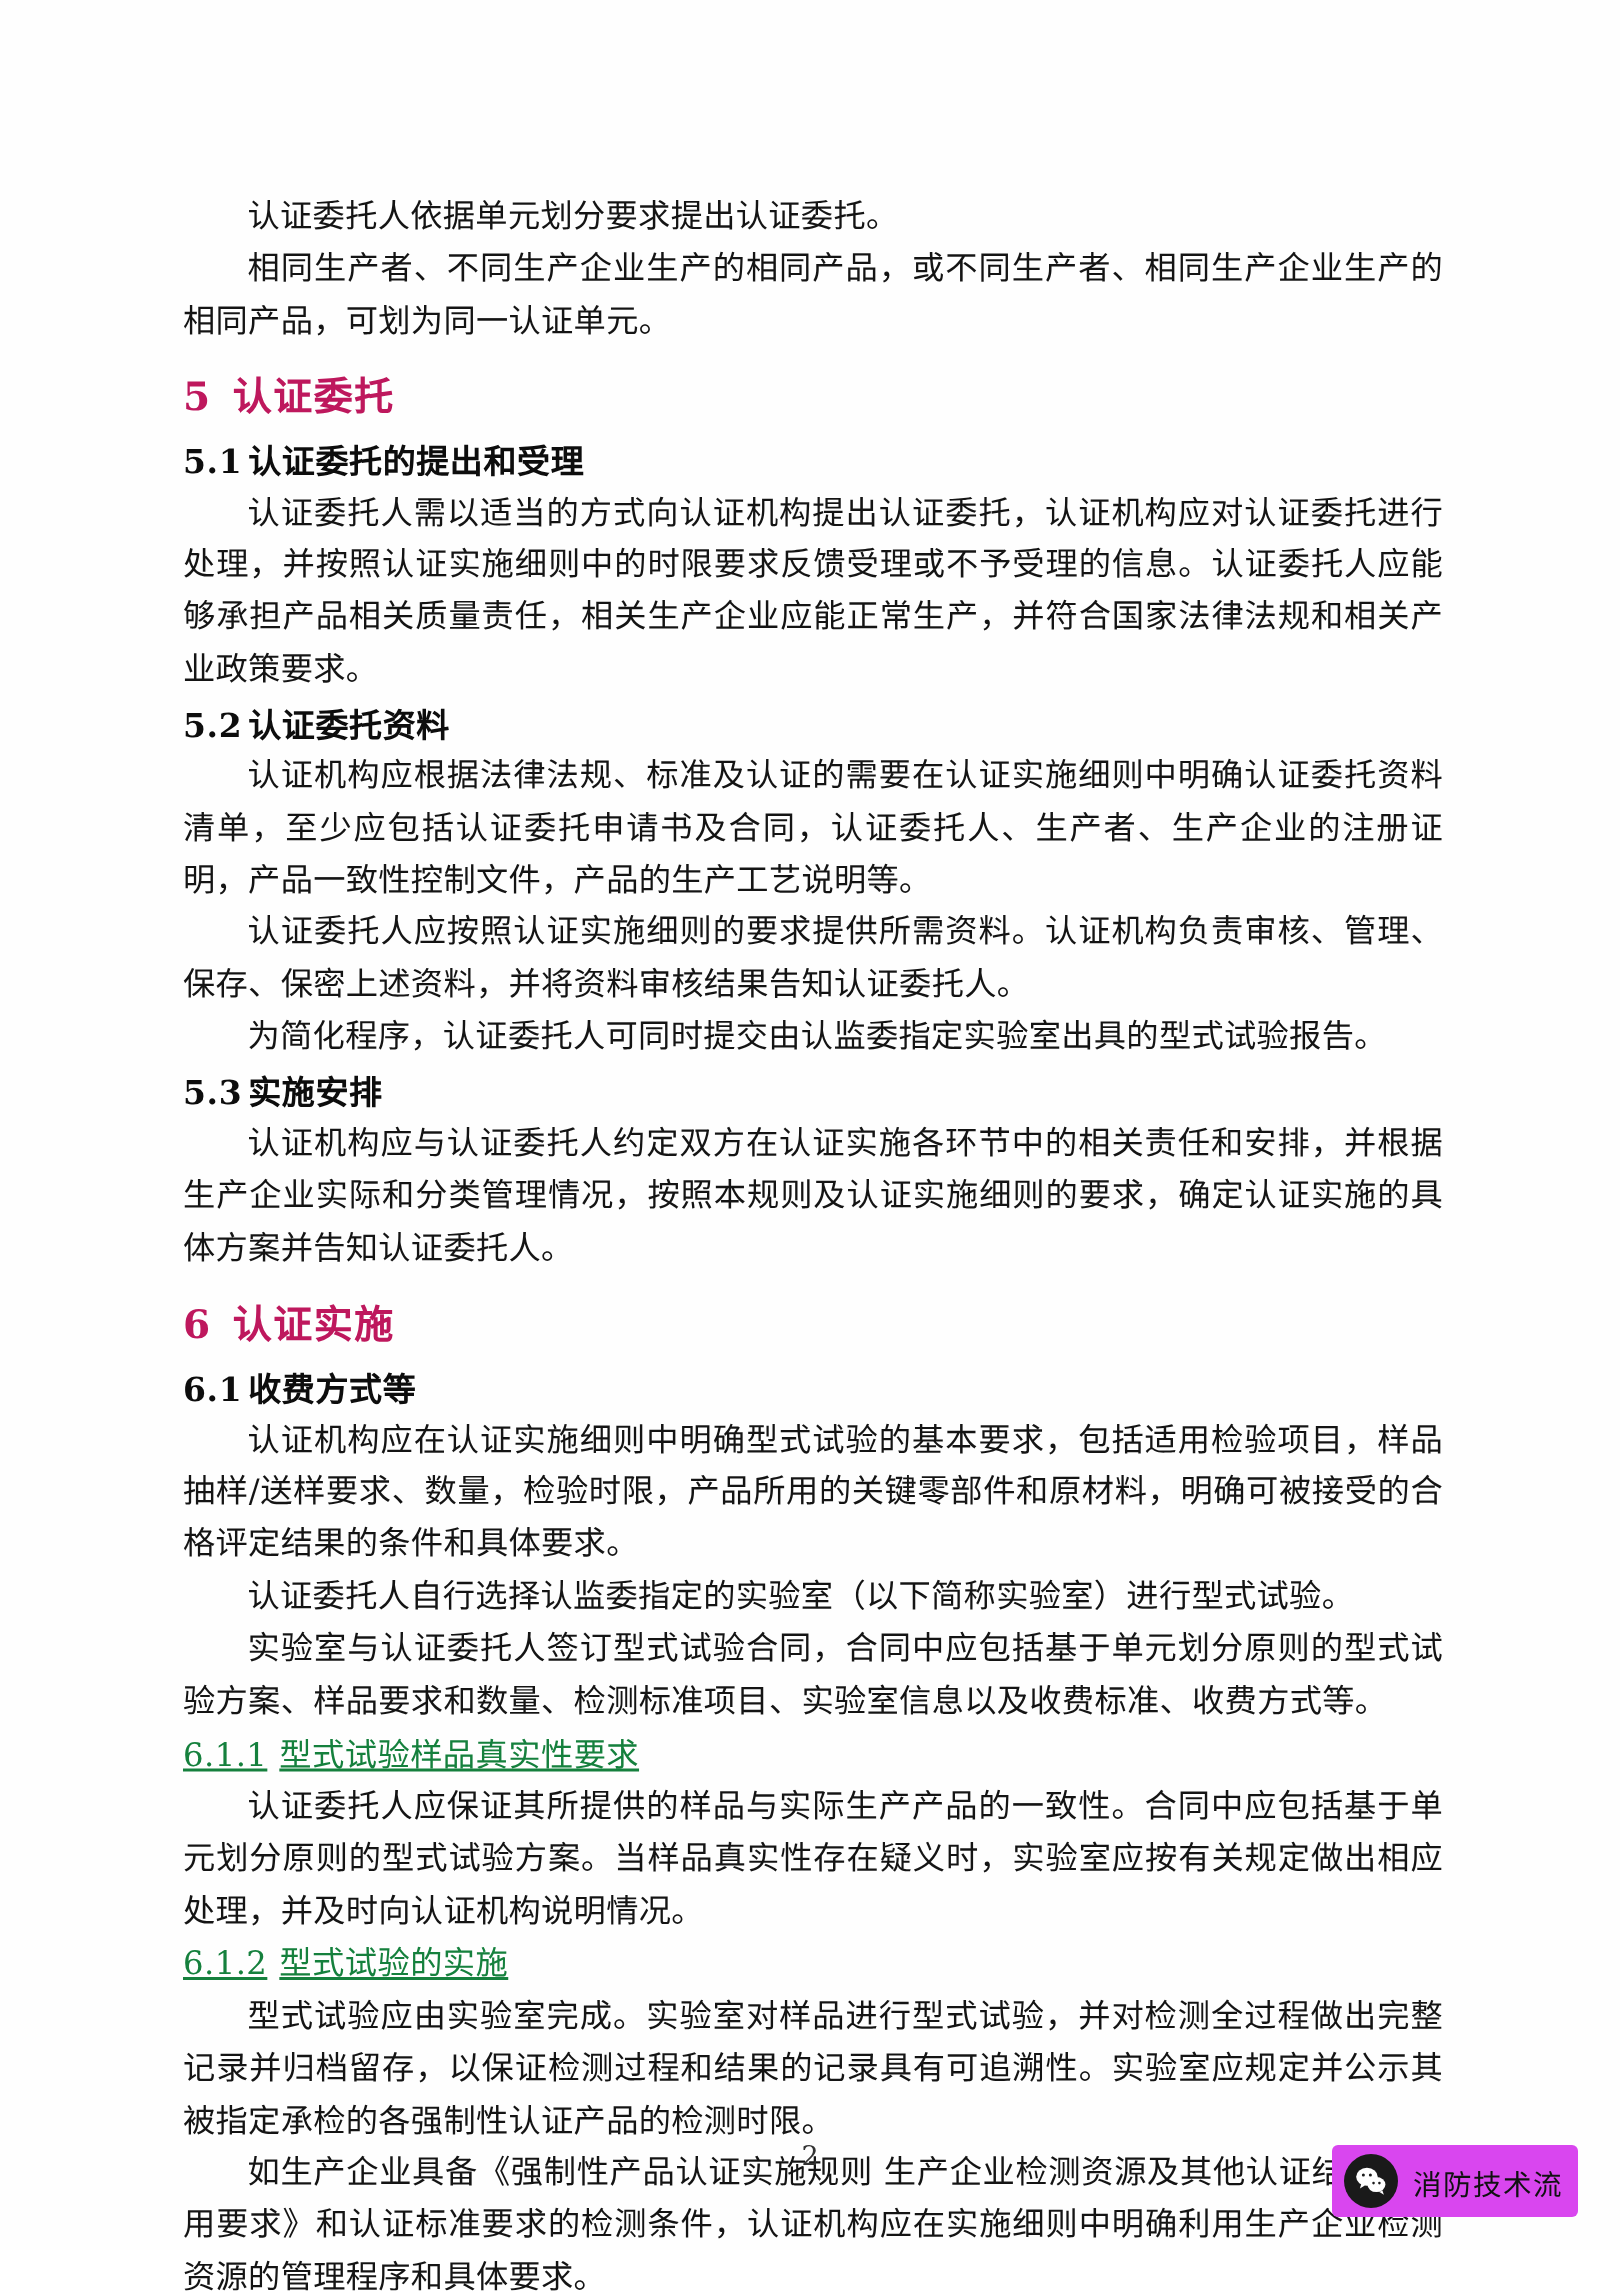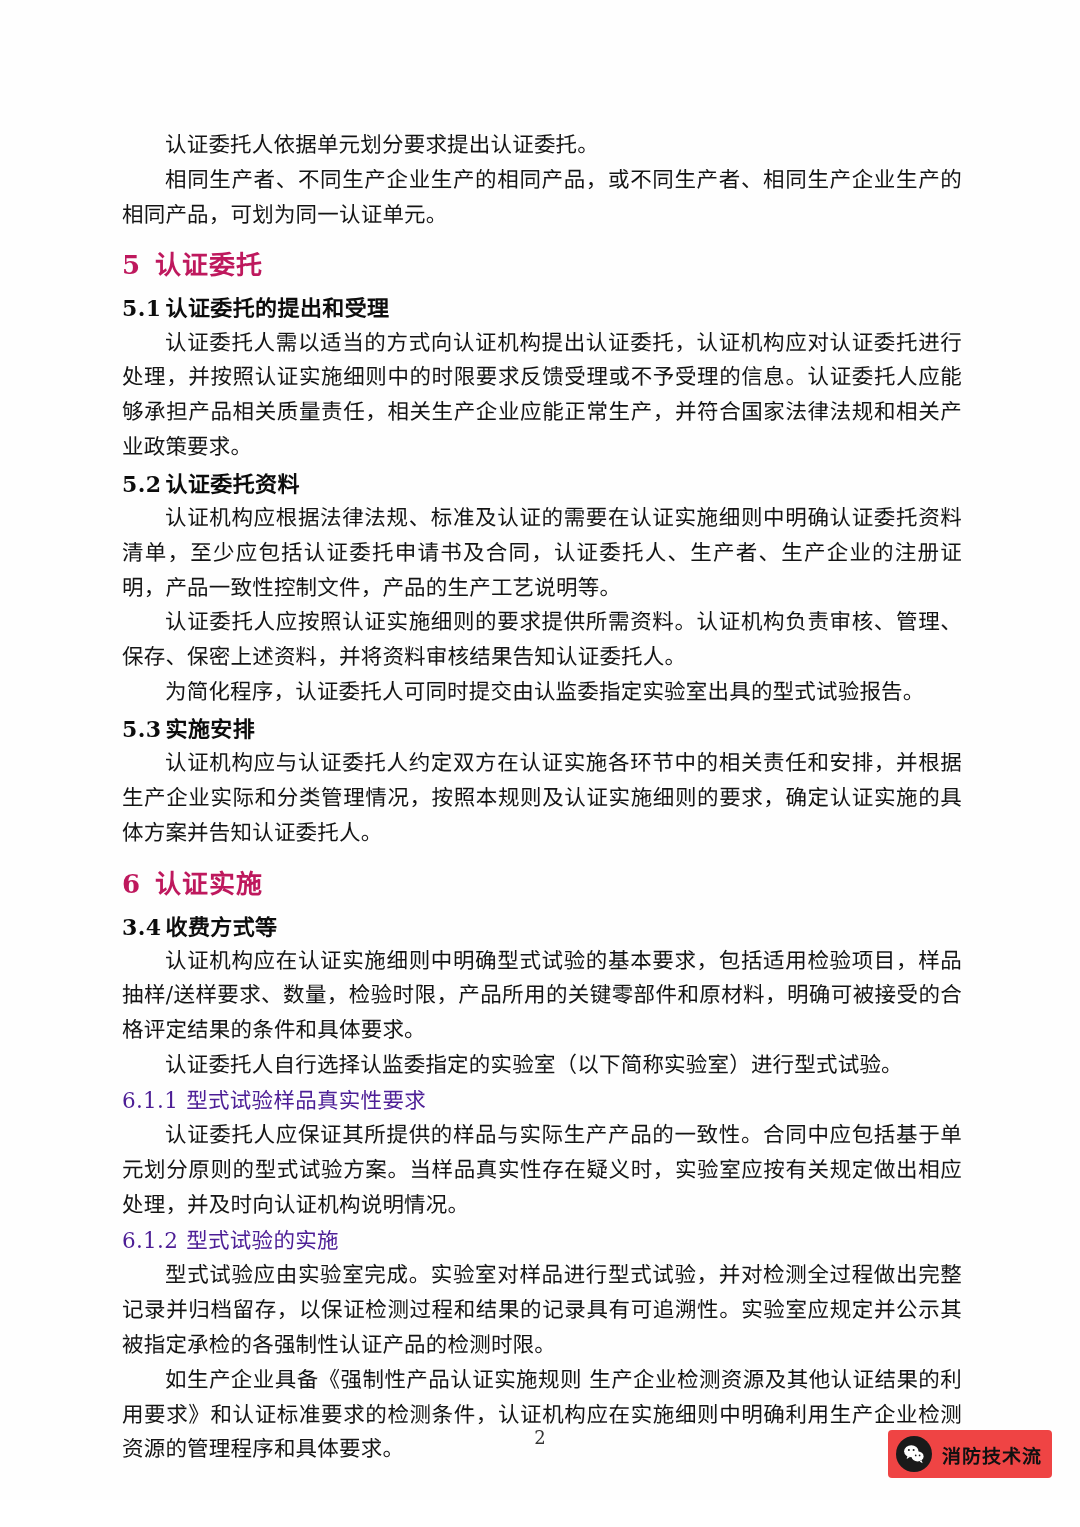--- a/index.html
+++ b/index.html
@@ -61,21 +61,22 @@
   }
   .h-sub .num {
     margin-right: 4px;
   }
   .h-subsub {
     font-size: 21.5px;
     font-weight: normal;
     line-height: 1.6;
     margin-top: 1px;
     letter-spacing: 0.3px;
-    color: #4c1d95;
+    color: #15803d;
+    text-decoration: underline;
   }
   .h-subsub .num {
     margin-right: 8px;
   }
   .page-number {
     position: absolute;
     left: 0;
     right: 0;
     top: 1427px;
     text-align: center;
@@ -83,24 +84,23 @@
     color: #333;
     font-family: "DejaVu Serif", "Liberation Serif", serif;
   }
   .watermark {
     position: absolute;
     right: 28px;
     bottom: 22px;
     display: flex;
     align-items: center;
     gap: 10px;
-    background: #ef4444;
+    background: #d946ef;
     padding: 6px 10px 6px 8px;
     border-radius: 4px;
-    font-weight: bold;
   }
   .wm-logo {
     width: 36px;
     height: 36px;
     border-radius: 50%;
     background: #1a1a1a;
     display: flex;
     align-items: center;
     justify-content: center;
     flex: 0 0 auto;
@@ -125,23 +125,24 @@
       <div class="h-major"><span class="num">5</span><span>认证委托</span></div>
       <div class="h-sub"><span class="num">5.1</span><span>认证委托的提出和受理</span></div>
       <div class="para">认证委托人需以适当的方式向认证机构提出认证委托，认证机构应对认证委托进行处理，并按照认证实施细则中的时限要求反馈受理或不予受理的信息。认证委托人应能够承担产品相关质量责任，相关生产企业应能正常生产，并符合国家法律法规和相关产业政策要求。</div>
       <div class="h-sub"><span class="num">5.2</span><span>认证委托资料</span></div>
       <div class="para">认证机构应根据法律法规、标准及认证的需要在认证实施细则中明确认证委托资料清单，至少应包括认证委托申请书及合同，认证委托人、生产者、生产企业的注册证明，产品一致性控制文件，产品的生产工艺说明等。</div>
       <div class="para">认证委托人应按照认证实施细则的要求提供所需资料。认证机构负责审核、管理、保存、保密上述资料，并将资料审核结果告知认证委托人。</div>
       <div class="para">为简化程序，认证委托人可同时提交由认监委指定实验室出具的型式试验报告。</div>
       <div class="h-sub"><span class="num">5.3</span><span>实施安排</span></div>
       <div class="para">认证机构应与认证委托人约定双方在认证实施各环节中的相关责任和安排，并根据生产企业实际和分类管理情况，按照本规则及认证实施细则的要求，确定认证实施的具体方案并告知认证委托人。</div>
       <div class="h-major"><span class="num">6</span><span>认证实施</span></div>
-      <div class="h-sub"><span class="num">3.4</span><span>收费方式等</span></div>
+      <div class="h-sub"><span class="num">6.1</span><span>收费方式等</span></div>
       <div class="para">认证机构应在认证实施细则中明确型式试验的基本要求，包括适用检验项目，样品抽样/送样要求、数量，检验时限，产品所用的关键零部件和原材料，明确可被接受的合格评定结果的条件和具体要求。</div>
       <div class="para">认证委托人自行选择认监委指定的实验室（以下简称实验室）进行型式试验。</div>
+      <div class="para">实验室与认证委托人签订型式试验合同，合同中应包括基于单元划分原则的型式试验方案、样品要求和数量、检测标准项目、实验室信息以及收费标准、收费方式等。</div>
       <div class="h-subsub"><span class="num">6.1.1</span><span>型式试验样品真实性要求</span></div>
       <div class="para">认证委托人应保证其所提供的样品与实际生产产品的一致性。合同中应包括基于单元划分原则的型式试验方案。当样品真实性存在疑义时，实验室应按有关规定做出相应处理，并及时向认证机构说明情况。</div>
       <div class="h-subsub"><span class="num">6.1.2</span><span>型式试验的实施</span></div>
       <div class="para">型式试验应由实验室完成。实验室对样品进行型式试验，并对检测全过程做出完整记录并归档留存，以保证检测过程和结果的记录具有可追溯性。实验室应规定并公示其被指定承检的各强制性认证产品的检测时限。</div>
       <div class="para">如生产企业具备《强制性产品认证实施规则 生产企业检测资源及其他认证结果的利用要求》和认证标准要求的检测条件，认证机构应在实施细则中明确利用生产企业检测资源的管理程序和具体要求。</div>
     </div>
 
   <div class="page-number">2</div>
 
   <div class="watermark">

